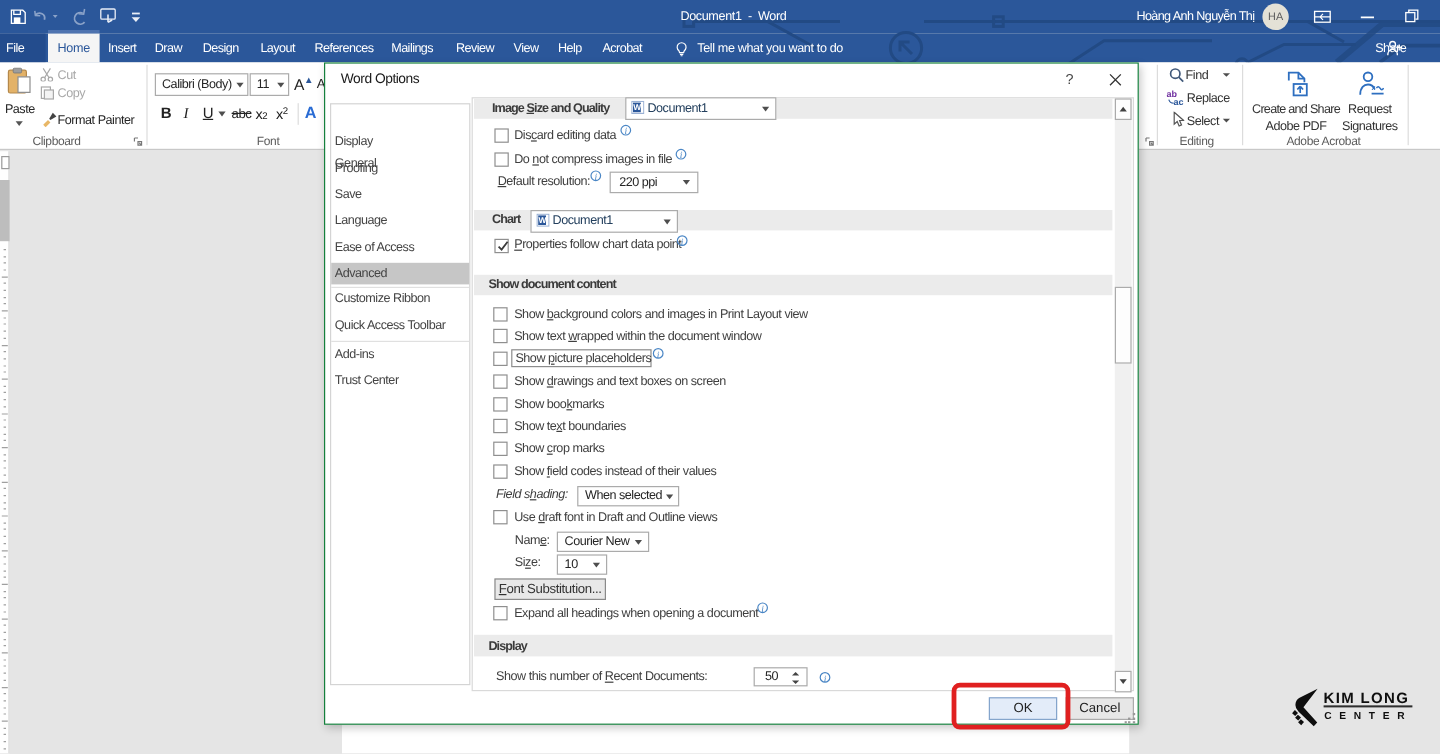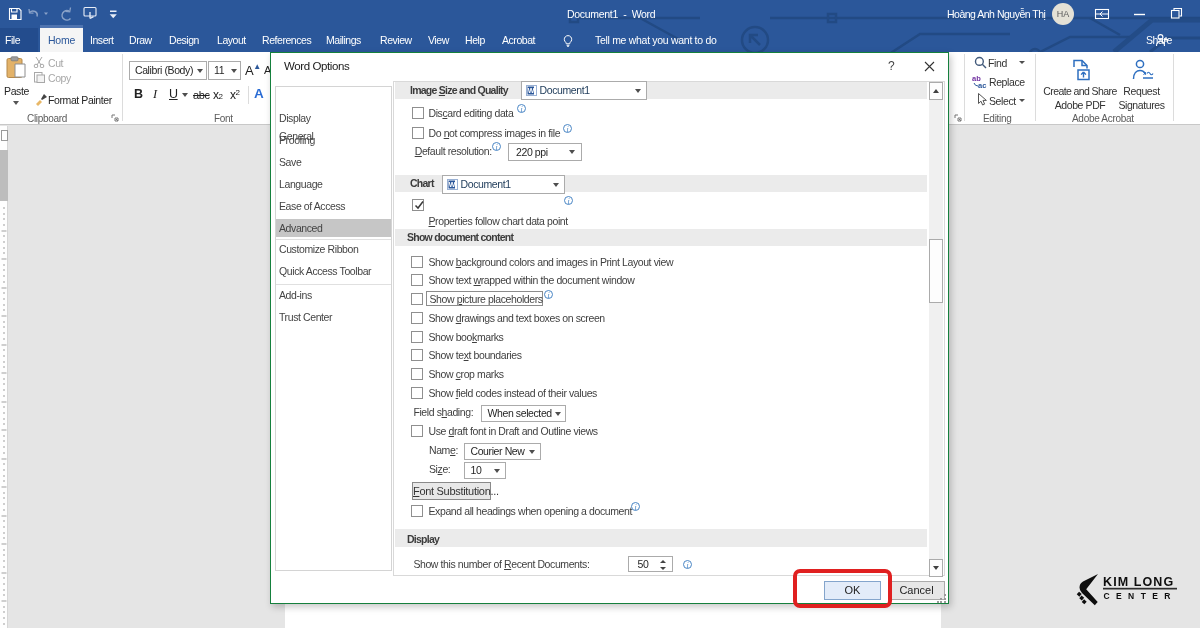--- a/index.html
+++ b/index.html
@@ -119,21 +119,21 @@
 <div class="tab" style="left:428px;">View</div>
 <div class="tab" style="left:465px;">Help</div>
 <div class="tab" style="left:502px;">Acrobat</div>
 
 <svg class="abs" style="left:562px; top:34px;" width="12" height="13" viewBox="0 0 12 13">
   <g stroke="#ffffff" stroke-width="1" fill="none">
     <path d="M3.8,8.3 a3.7,3.7 0 1 1 4.4,0 l-0.5,1.5 h-3.4 z"></path>
     <path d="M4.6,11.3 h2.8 M5.2,12.6 h1.6"></path>
   </g>
 </svg>
-<div class="tab" style="left:595px; letter-spacing:-0.3px;">Tell me what you want to do</div>
+<div class="tab" style="left:581px; letter-spacing:-0.3px;">Tell me what you want to do</div>
 
 <svg class="abs" style="left:1155px; top:33px;" width="14" height="14" viewBox="0 0 14 14">
   <g stroke="#fff" stroke-width="1.1" fill="none">
     <circle cx="5.5" cy="4" r="2.4"></circle>
     <path d="M1.5,13 c0,-3.2 2,-4.8 4,-4.8 c2,0 4,1.6 4,4.8"></path>
     <path d="M11,4 v5 M8.5,6.5 h5"></path>
   </g>
 </svg>
 <div class="tab" style="left:1146px;">Share</div>
 
@@ -313,21 +313,21 @@
         <text x="1.8" y="8" font-size="7" fill="#fff" font-family="Liberation Sans" font-weight="bold">W</text>
       </svg>
     Document1</div>
   <div class="darr" style="left:282px; top:130px;"></div>
 
   <div class="cb" style="left:141px; top:145.5px;">
       <svg width="11" height="11" viewBox="0 0 11 11" style="display:block; margin:0.5px;">
         <path d="M1.5,5.5 L4,8 L9,1.5" stroke="#3a3a3a" stroke-width="1.5" fill="none"></path>
       </svg>
     </div>
-  <div class="dtxt" style="left:157.5px; top:162px;"><u>P</u>roperties follow chart data point</div>
+  <div class="dtxt" style="left:157.5px; top:145px;"><u>P</u>roperties follow chart data point</div>
   <div class="info" style="left:293px; top:142.5px;">i</div>
 
   <div class="band" style="left:124px; top:176px; width:532px;"></div>
   <div class="bandlbl" style="left:136px; top:178px;">Show document content</div>
 
   <div class="cb" style="left:140px; top:202.5px;"></div>
   <div class="dtxt" style="left:157.5px; top:202.5px;">Show <u>b</u>ackground colors and images in Print Layout view</div>
   <div class="cb" style="left:140px; top:221px;"></div>
   <div class="dtxt" style="left:157.5px; top:221px;">Show text <u>w</u>rapped within the document window</div>
   <div class="cb" style="left:140px; top:240px;"></div>
@@ -338,36 +338,36 @@
   <div class="dtxt" style="left:157.5px; top:259px;">Show <u>d</u>rawings and text boxes on screen</div>
   <div class="cb" style="left:140px; top:277.5px;"></div>
   <div class="dtxt" style="left:157.5px; top:277.5px;">Show boo<u>k</u>marks</div>
   <div class="cb" style="left:140px; top:296px;"></div>
   <div class="dtxt" style="left:157.5px; top:296px;">Show te<u>x</u>t boundaries</div>
   <div class="cb" style="left:140px; top:315px;"></div>
   <div class="dtxt" style="left:157.5px; top:315px;">Show <u>c</u>rop marks</div>
   <div class="cb" style="left:140px; top:334px;"></div>
   <div class="dtxt" style="left:157.5px; top:334px;">Show <u>f</u>ield codes instead of their values</div>
 
-  <div class="dtxt" style="left:142.4px; top:353px;">Field s<u>h</u>ading:</div>
+  <div class="dtxt" style="left:142.4px; top:353px;font-style:italic;">Field s<u>h</u>ading:</div>
   <div class="combo" style="left:209.5px; top:351.5px; width:85px; height:17px; line-height:15px; padding-left:6px;">When selected</div>
   <div class="darr" style="left:284px; top:358.5px;"></div>
 
   <div class="cb" style="left:140px; top:371.5px;"></div>
   <div class="dtxt" style="left:157.5px; top:371.5px;">Use <u>d</u>raft font in Draft and Outline views</div>
 
   <div class="dtxt" style="left:158px; top:391px;">Nam<u>e</u>:</div>
   <div class="combo" style="left:192.5px; top:390px; width:77px; height:17px; line-height:15px; padding-left:6px;">Courier New</div>
   <div class="darr" style="left:258px; top:397px;"></div>
 
   <div class="dtxt" style="left:158px; top:410px;">Si<u>z</u>e:</div>
   <div class="combo" style="left:192.5px; top:409px; width:42px; height:17px; line-height:15px; padding-left:6px;">10</div>
   <div class="darr" style="left:223px; top:416px;"></div>
 
-  <div class="abs" style="left:141px; top:428.5px; width:79px; height:18px; background:#e8e8e8; border:1px solid #8a8a8a; font-size:11px; letter-spacing:-0.3px; color:#333; text-align:center; line-height:16px; white-space:nowrap;"><u>F</u>ont Substitution...</div>
+  <div class="abs" style="left:141px; top:428.5px; width:93px; height:18px; background:#e8e8e8; border:1px solid #8a8a8a; font-size:11px; letter-spacing:-0.3px; color:#333; text-align:center; line-height:16px; white-space:nowrap;"><u>F</u>ont Substitution...</div>
 
   <div class="cb" style="left:140px; top:451.5px;"></div>
   <div class="dtxt" style="left:157.5px; top:451.5px;">Expand all headings when opening a document</div>
   <div class="info" style="left:360px; top:449px;">i</div>
 
   <div class="band" style="left:124px; top:476px; width:532px; height:17.5px;"></div>
   <div class="bandlbl" style="left:136px; top:480px;">Display</div>
 
   <div class="dtxt" style="left:142.4px; top:505px;">Show this number of <u>R</u>ecent Documents:</div>
   <div class="combo" style="left:356.5px; top:503px; width:45px; height:16px; line-height:14px; padding-left:9px;">50</div>

